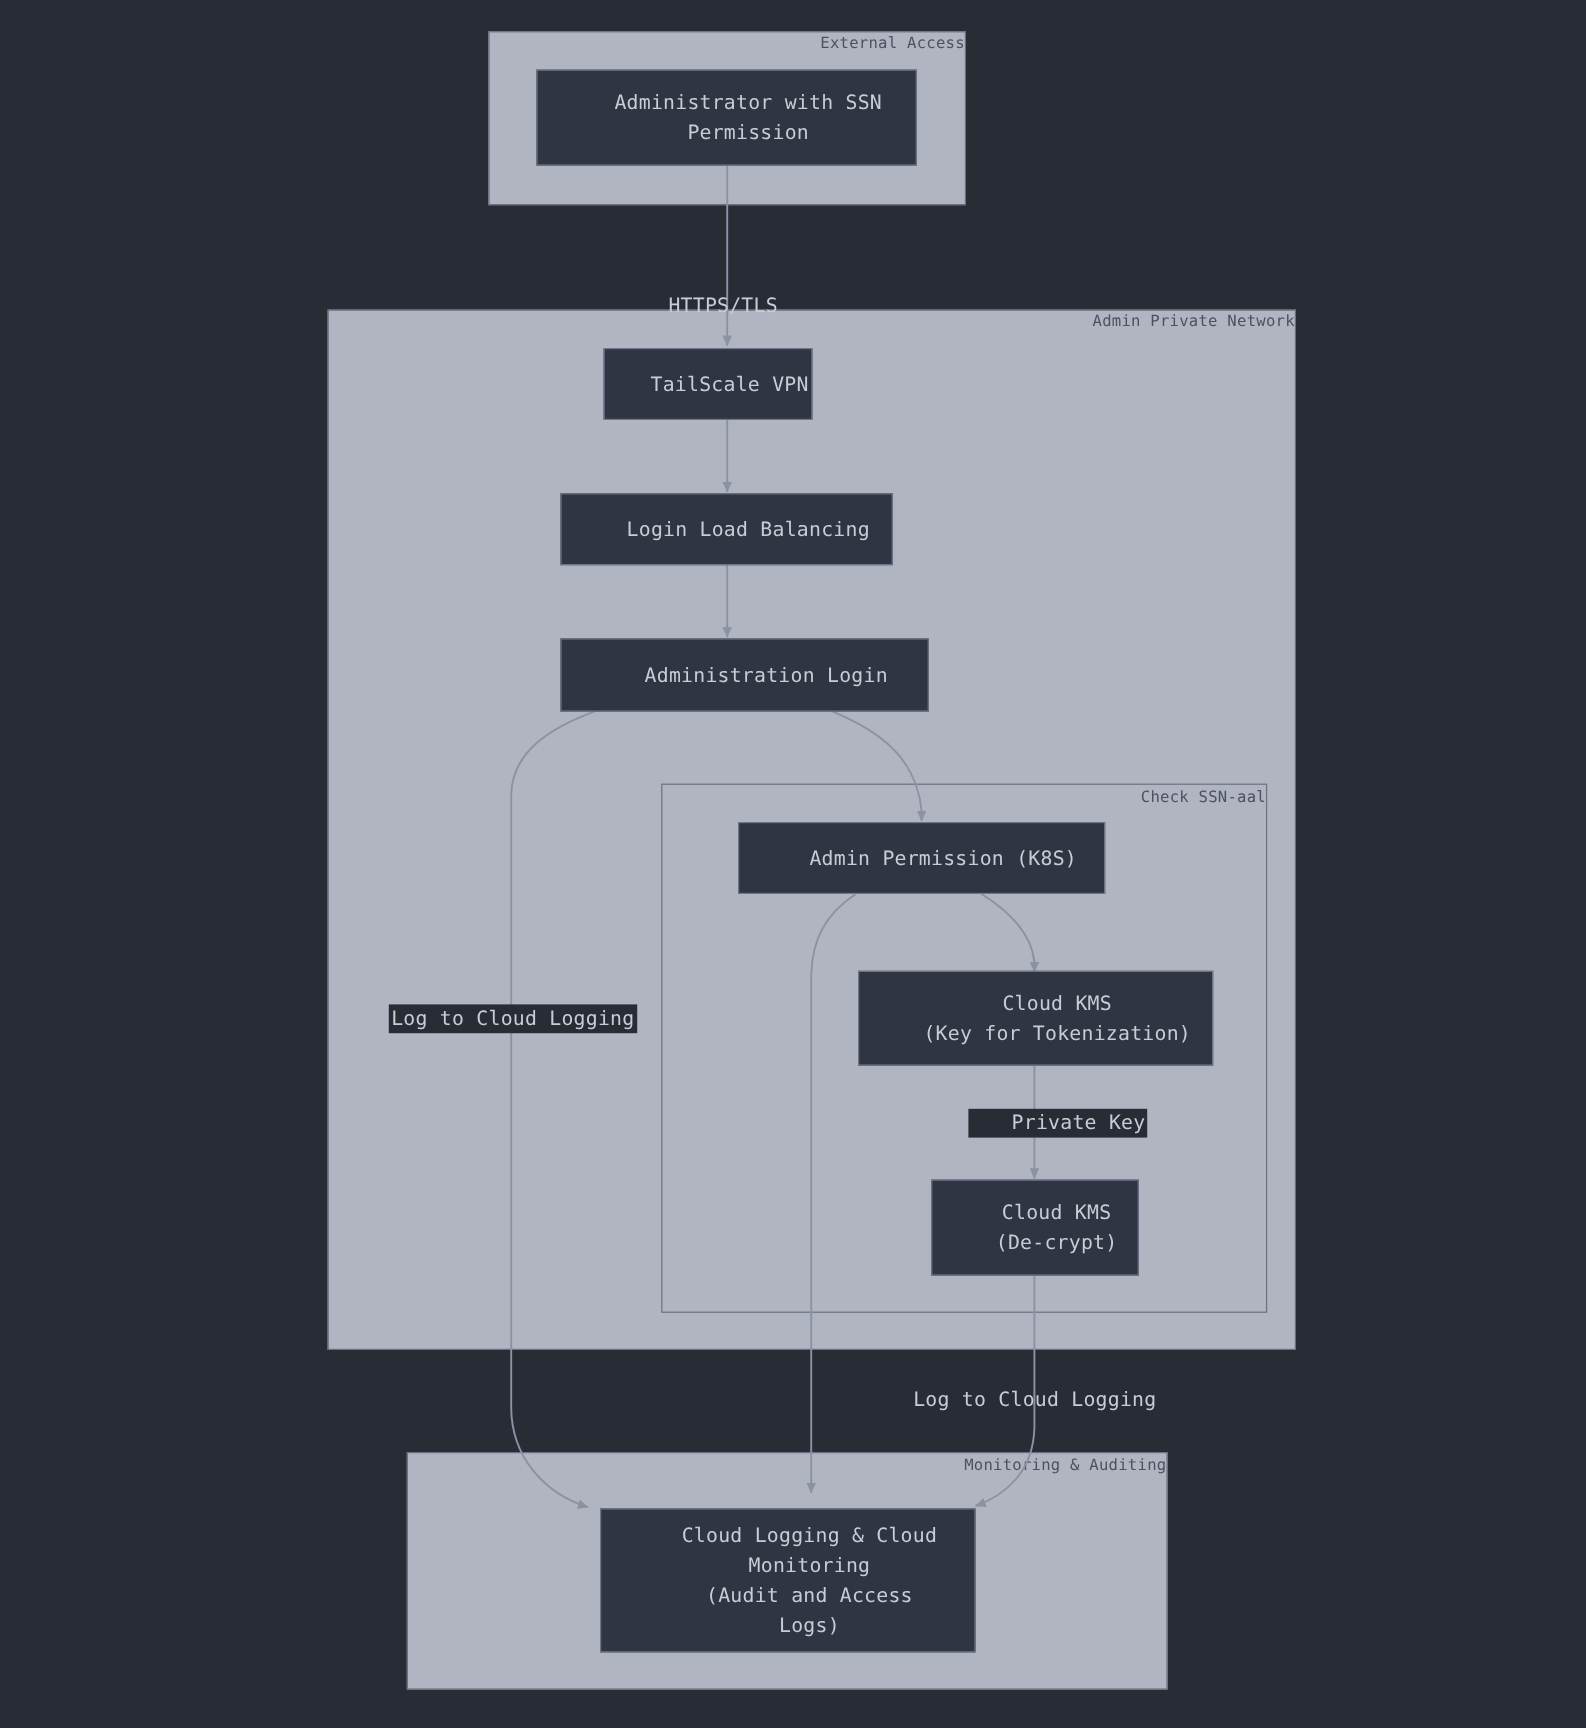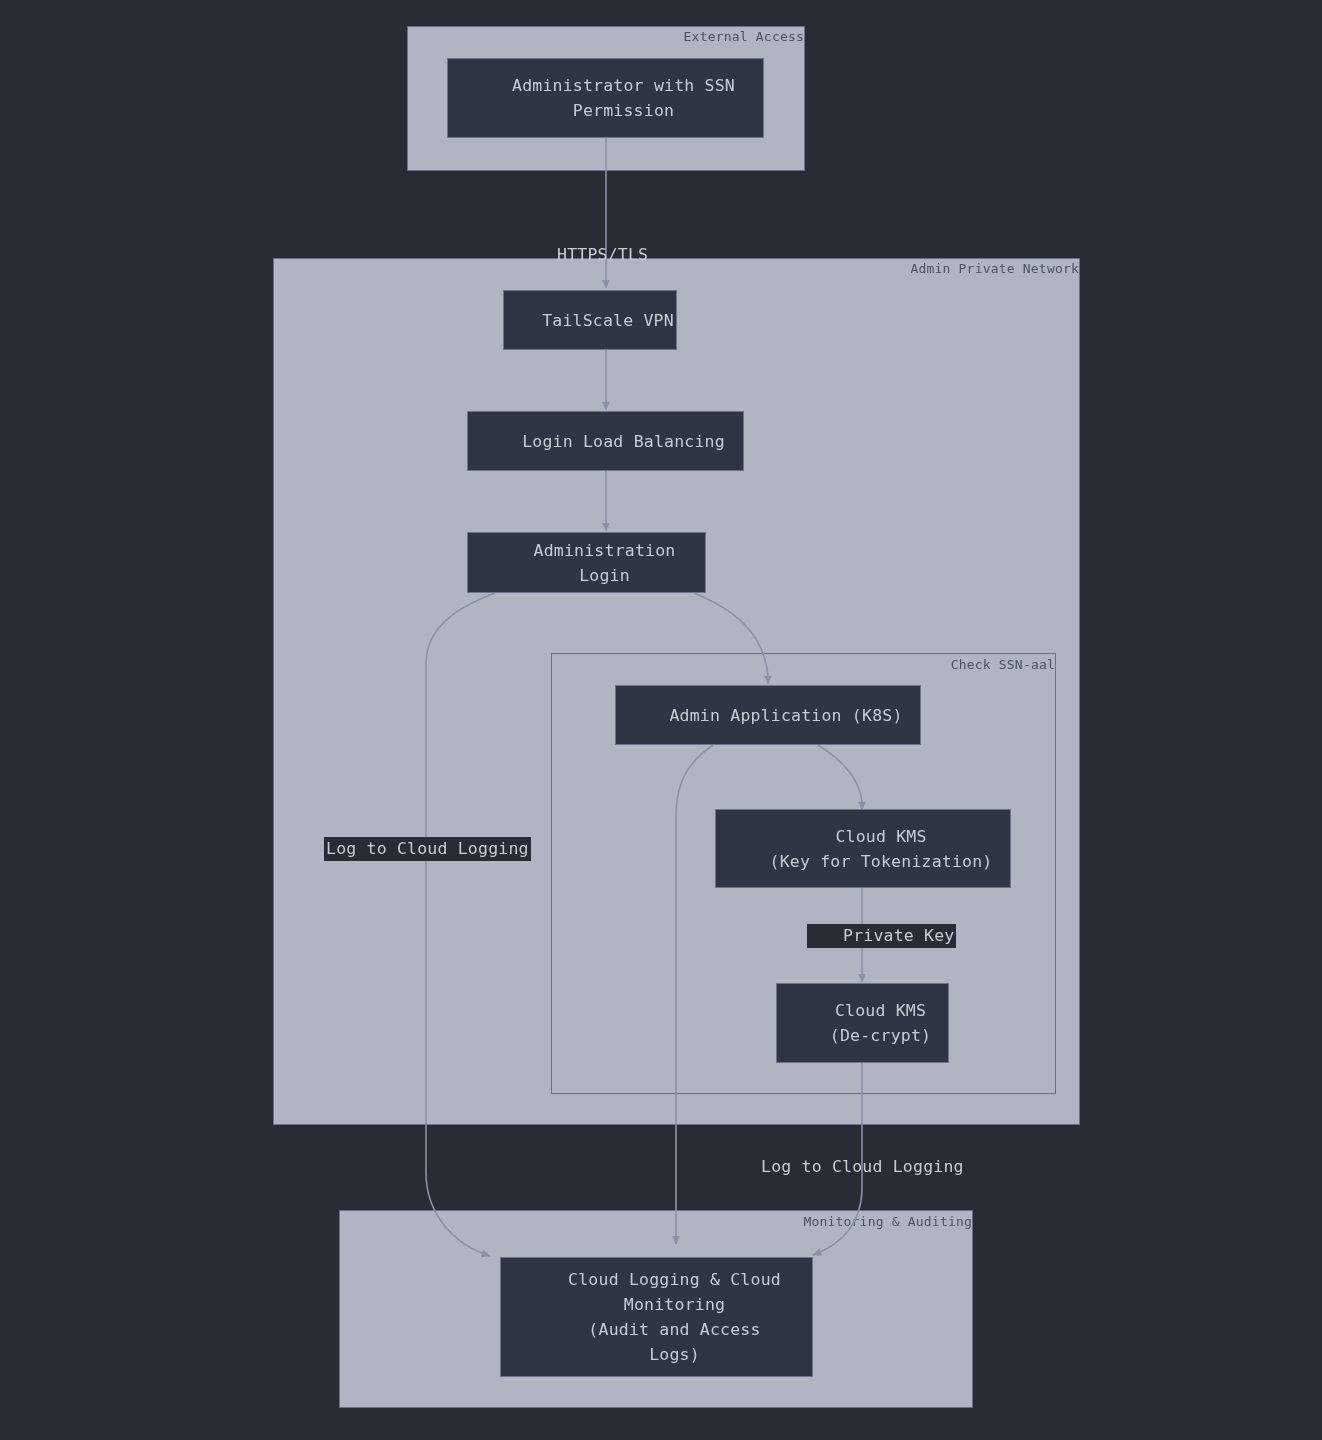--- a/index.html
+++ b/index.html
@@ -127,26 +127,26 @@
   </div>
 
   <div class="node" style="left:503px; top:290px; width:174px; height:60px;">
     <span>TailScale VPN</span>
   </div>
 
   <div class="node" style="left:467px; top:411px; width:277px; height:60px;">
     <span>Login Load Balancing</span>
   </div>
 
-  <div class="node" style="left:467px; top:532px; width:239px; height:61px;">
+  <div class="node" style="left:467px; top:532px; width:307px; height:61px;">
     <span>Administration Login</span>
   </div>
 
   <div class="node" style="left:615px; top:685px; width:306px; height:60px;">
-    <span>Admin Application (K8S)</span>
+    <span>Admin Permission (K8S)</span>
   </div>
 
   <div class="node" style="left:715px; top:809px; width:296px; height:79px;">
     <span>Cloud KMS
 (Key for Tokenization)</span>
   </div>
 
   <div class="node" style="left:776px; top:983px; width:173px; height:80px;">
     <span>Cloud KMS
 (De-crypt)</span>

